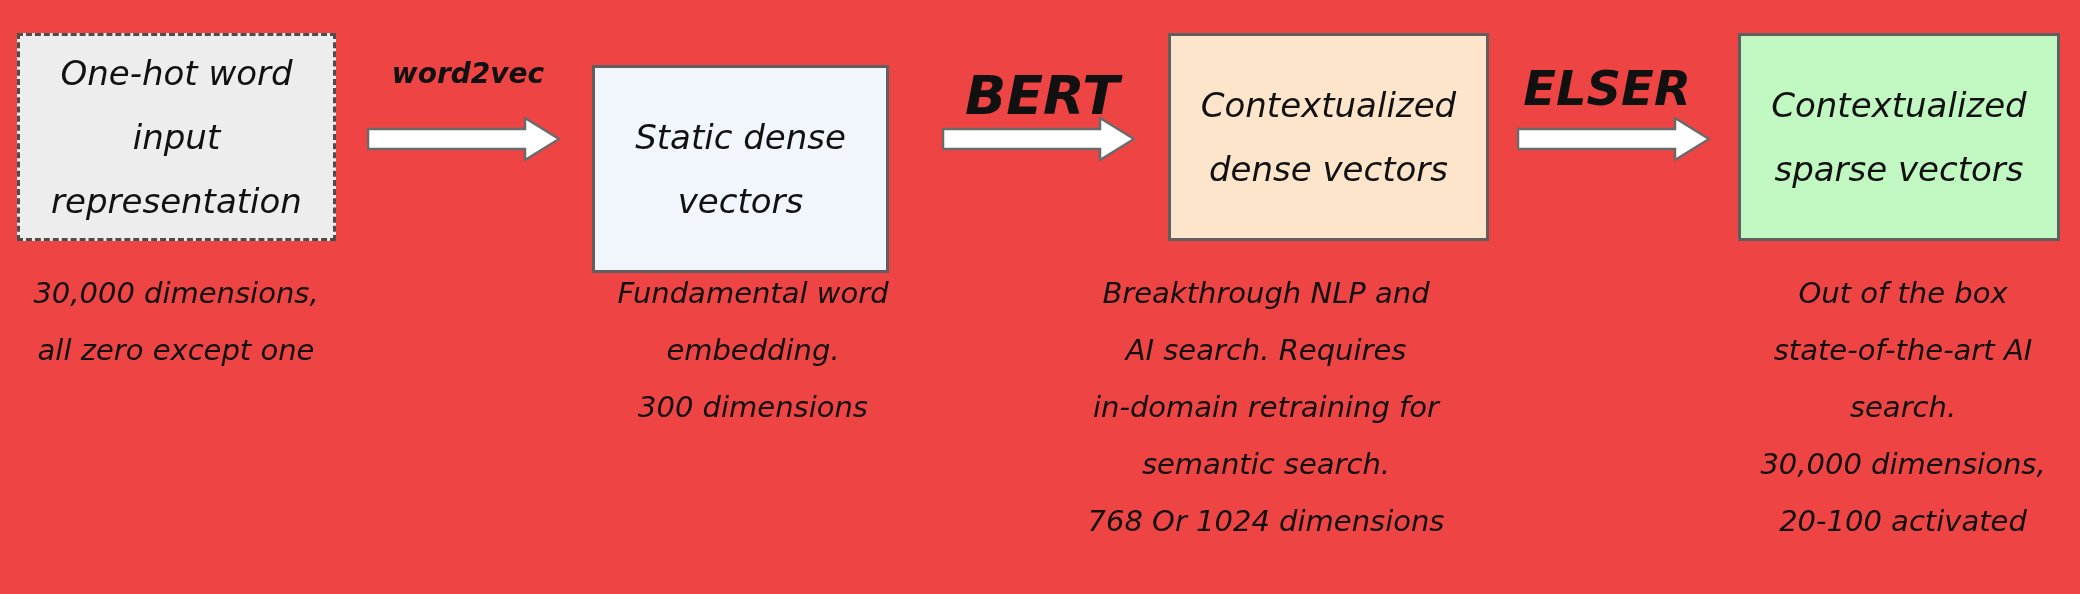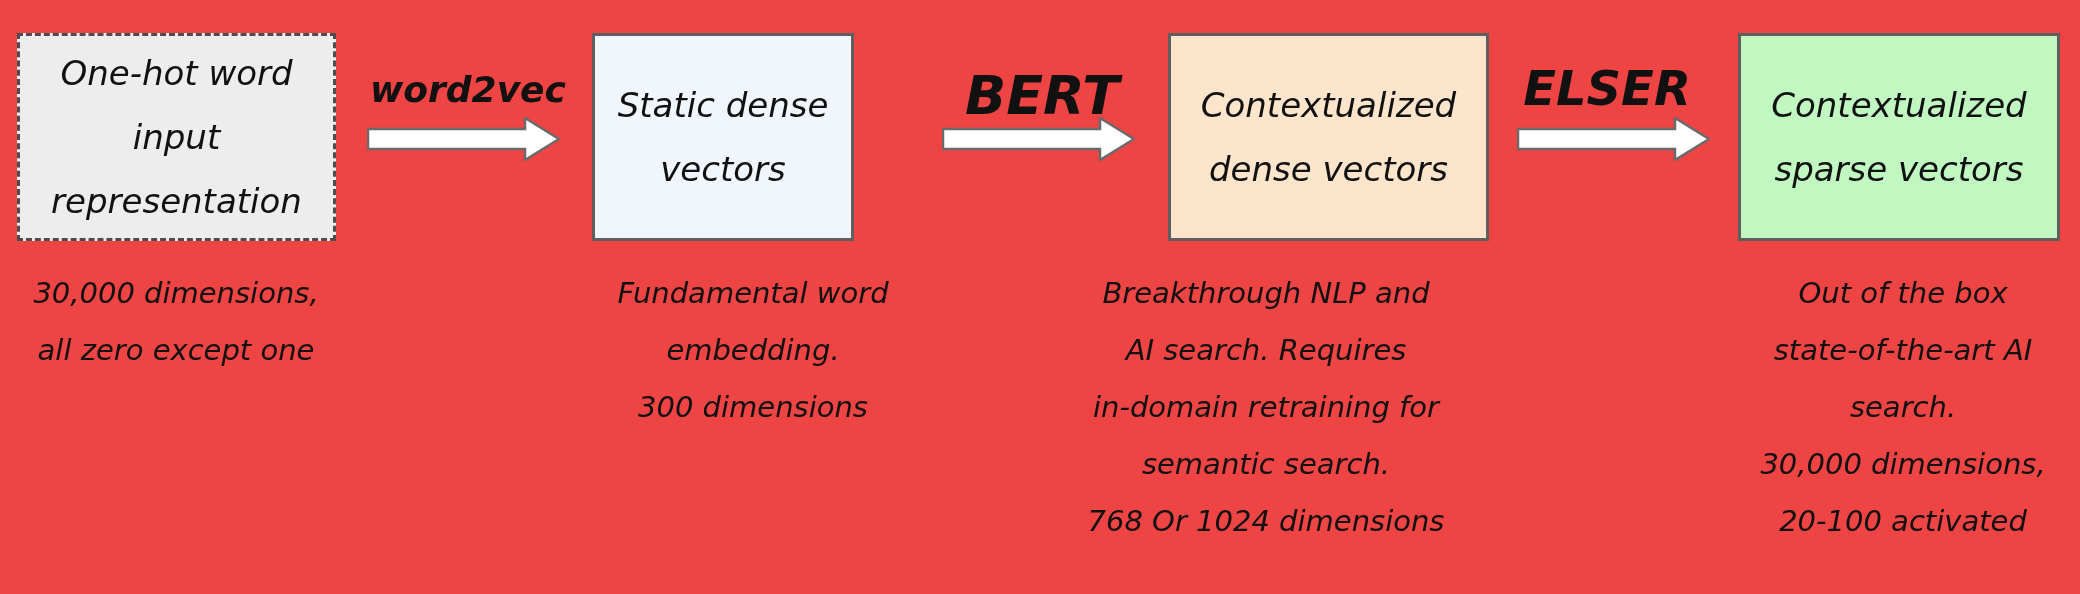--- a/index.html
+++ b/index.html
@@ -20,21 +20,21 @@
     display: flex;
     align-items: center;
     justify-content: center;
     text-align: center;
     white-space: pre-line;
     font-style: italic;
     font-size: 34px;
     line-height: 64px;
   }
   .b1 { left: 17px;   width: 319px; border: 3px dashed #4d4d4d; }
-  .b2 { left: 592px;  width: 262px; border: 3px solid  #5f5f5f; }
+  .b2 { left: 592px;  width: 297px; border: 3px solid  #5f5f5f; margin-top: 32px; }
   .b3 { left: 1168px; width: 321px; border: 3px solid  #5f5f5f; }
   .b4 { left: 1738px; width: 322px; border: 3px solid  #5f5f5f; }
 
   .caption {
     position: absolute;
     top: 265px;
     width: 600px;
     text-align: center;
     white-space: pre-line;
     font-style: italic;
@@ -46,21 +46,21 @@
   .c3 { left: 966px; }
   .c4 { left: 1603px; }
 
   .arrow-label {
     position: absolute;
     width: 300px;
     text-align: center;
     font-weight: bold;
     font-style: italic;
   }
-  .l1 { left: 318px;  top: 68px; font-size: 36px; line-height: 44px; }
+  .l1 { left: 318px;  top: 52px; font-size: 28px; line-height: 44px; }
   .l2 { left: 892px;  top: 72px; font-size: 54px; line-height: 48px; }
   .l3 { left: 1457px; top: 64px; font-size: 48px; line-height: 48px; }
 
   .arrow { position: absolute; top: 117px; }
   .a1 { left: 367px; }
   .a2 { left: 942px; }
   .a3 { left: 1517px; }
 </style>
 </head>
 <body>

